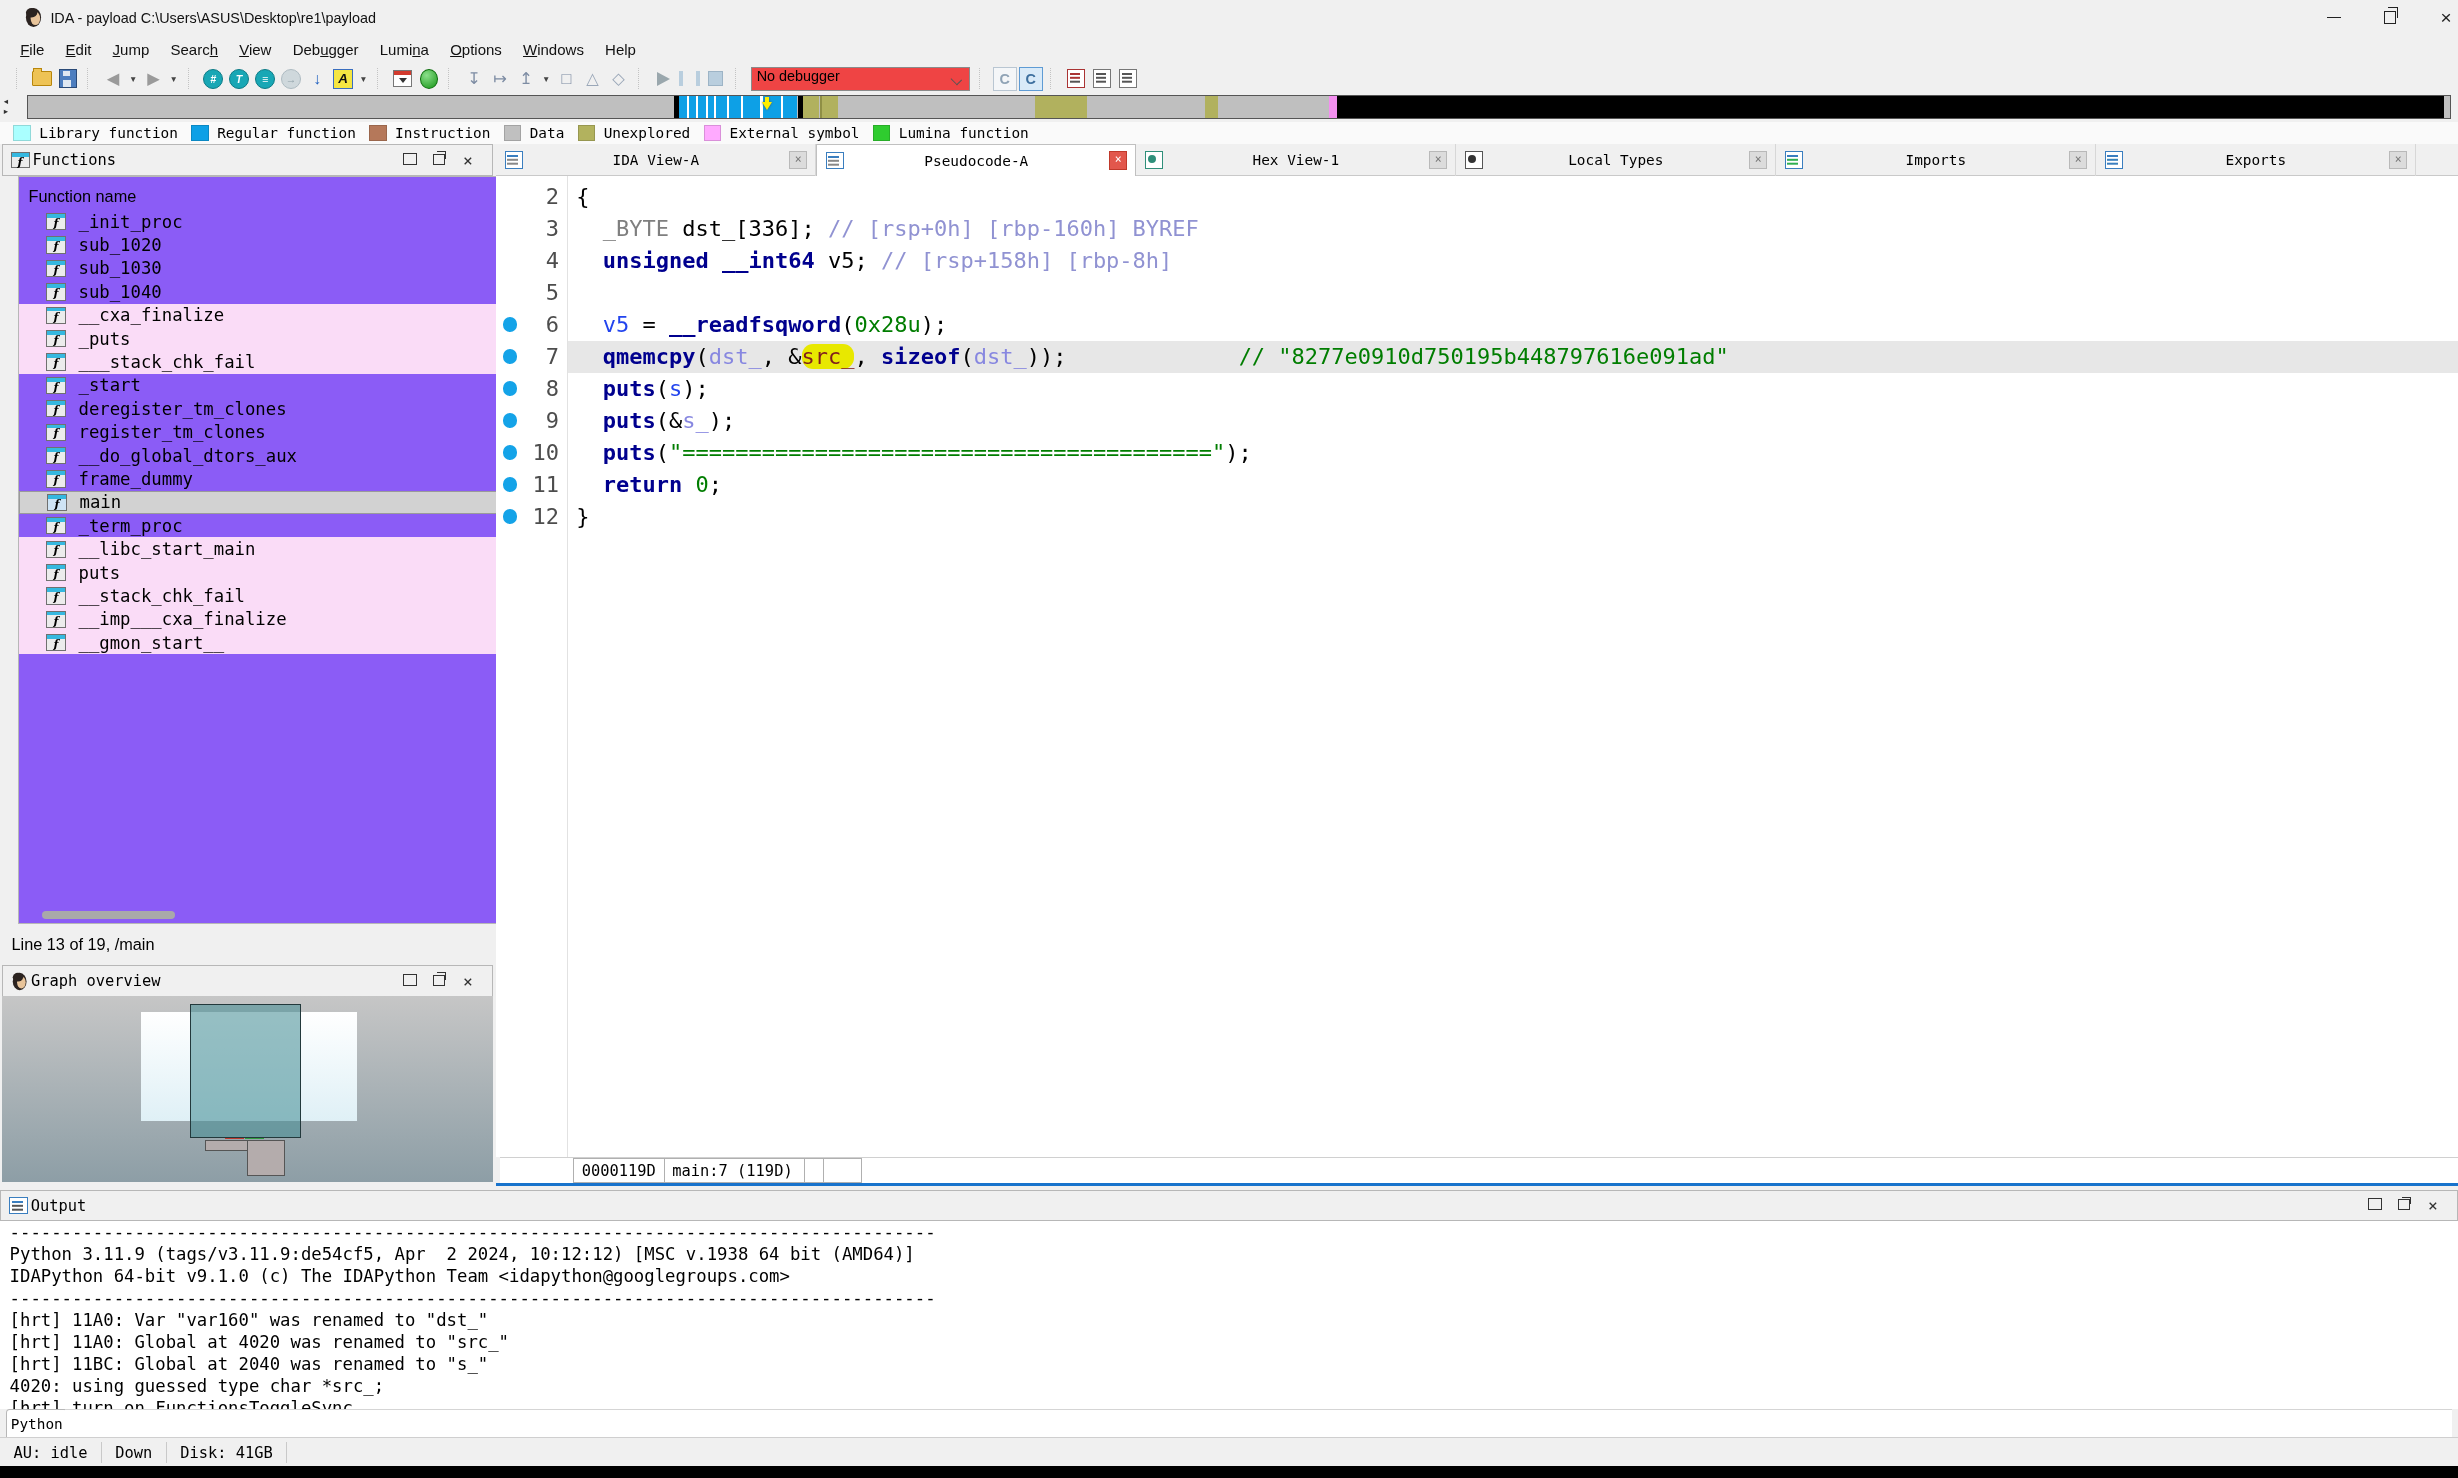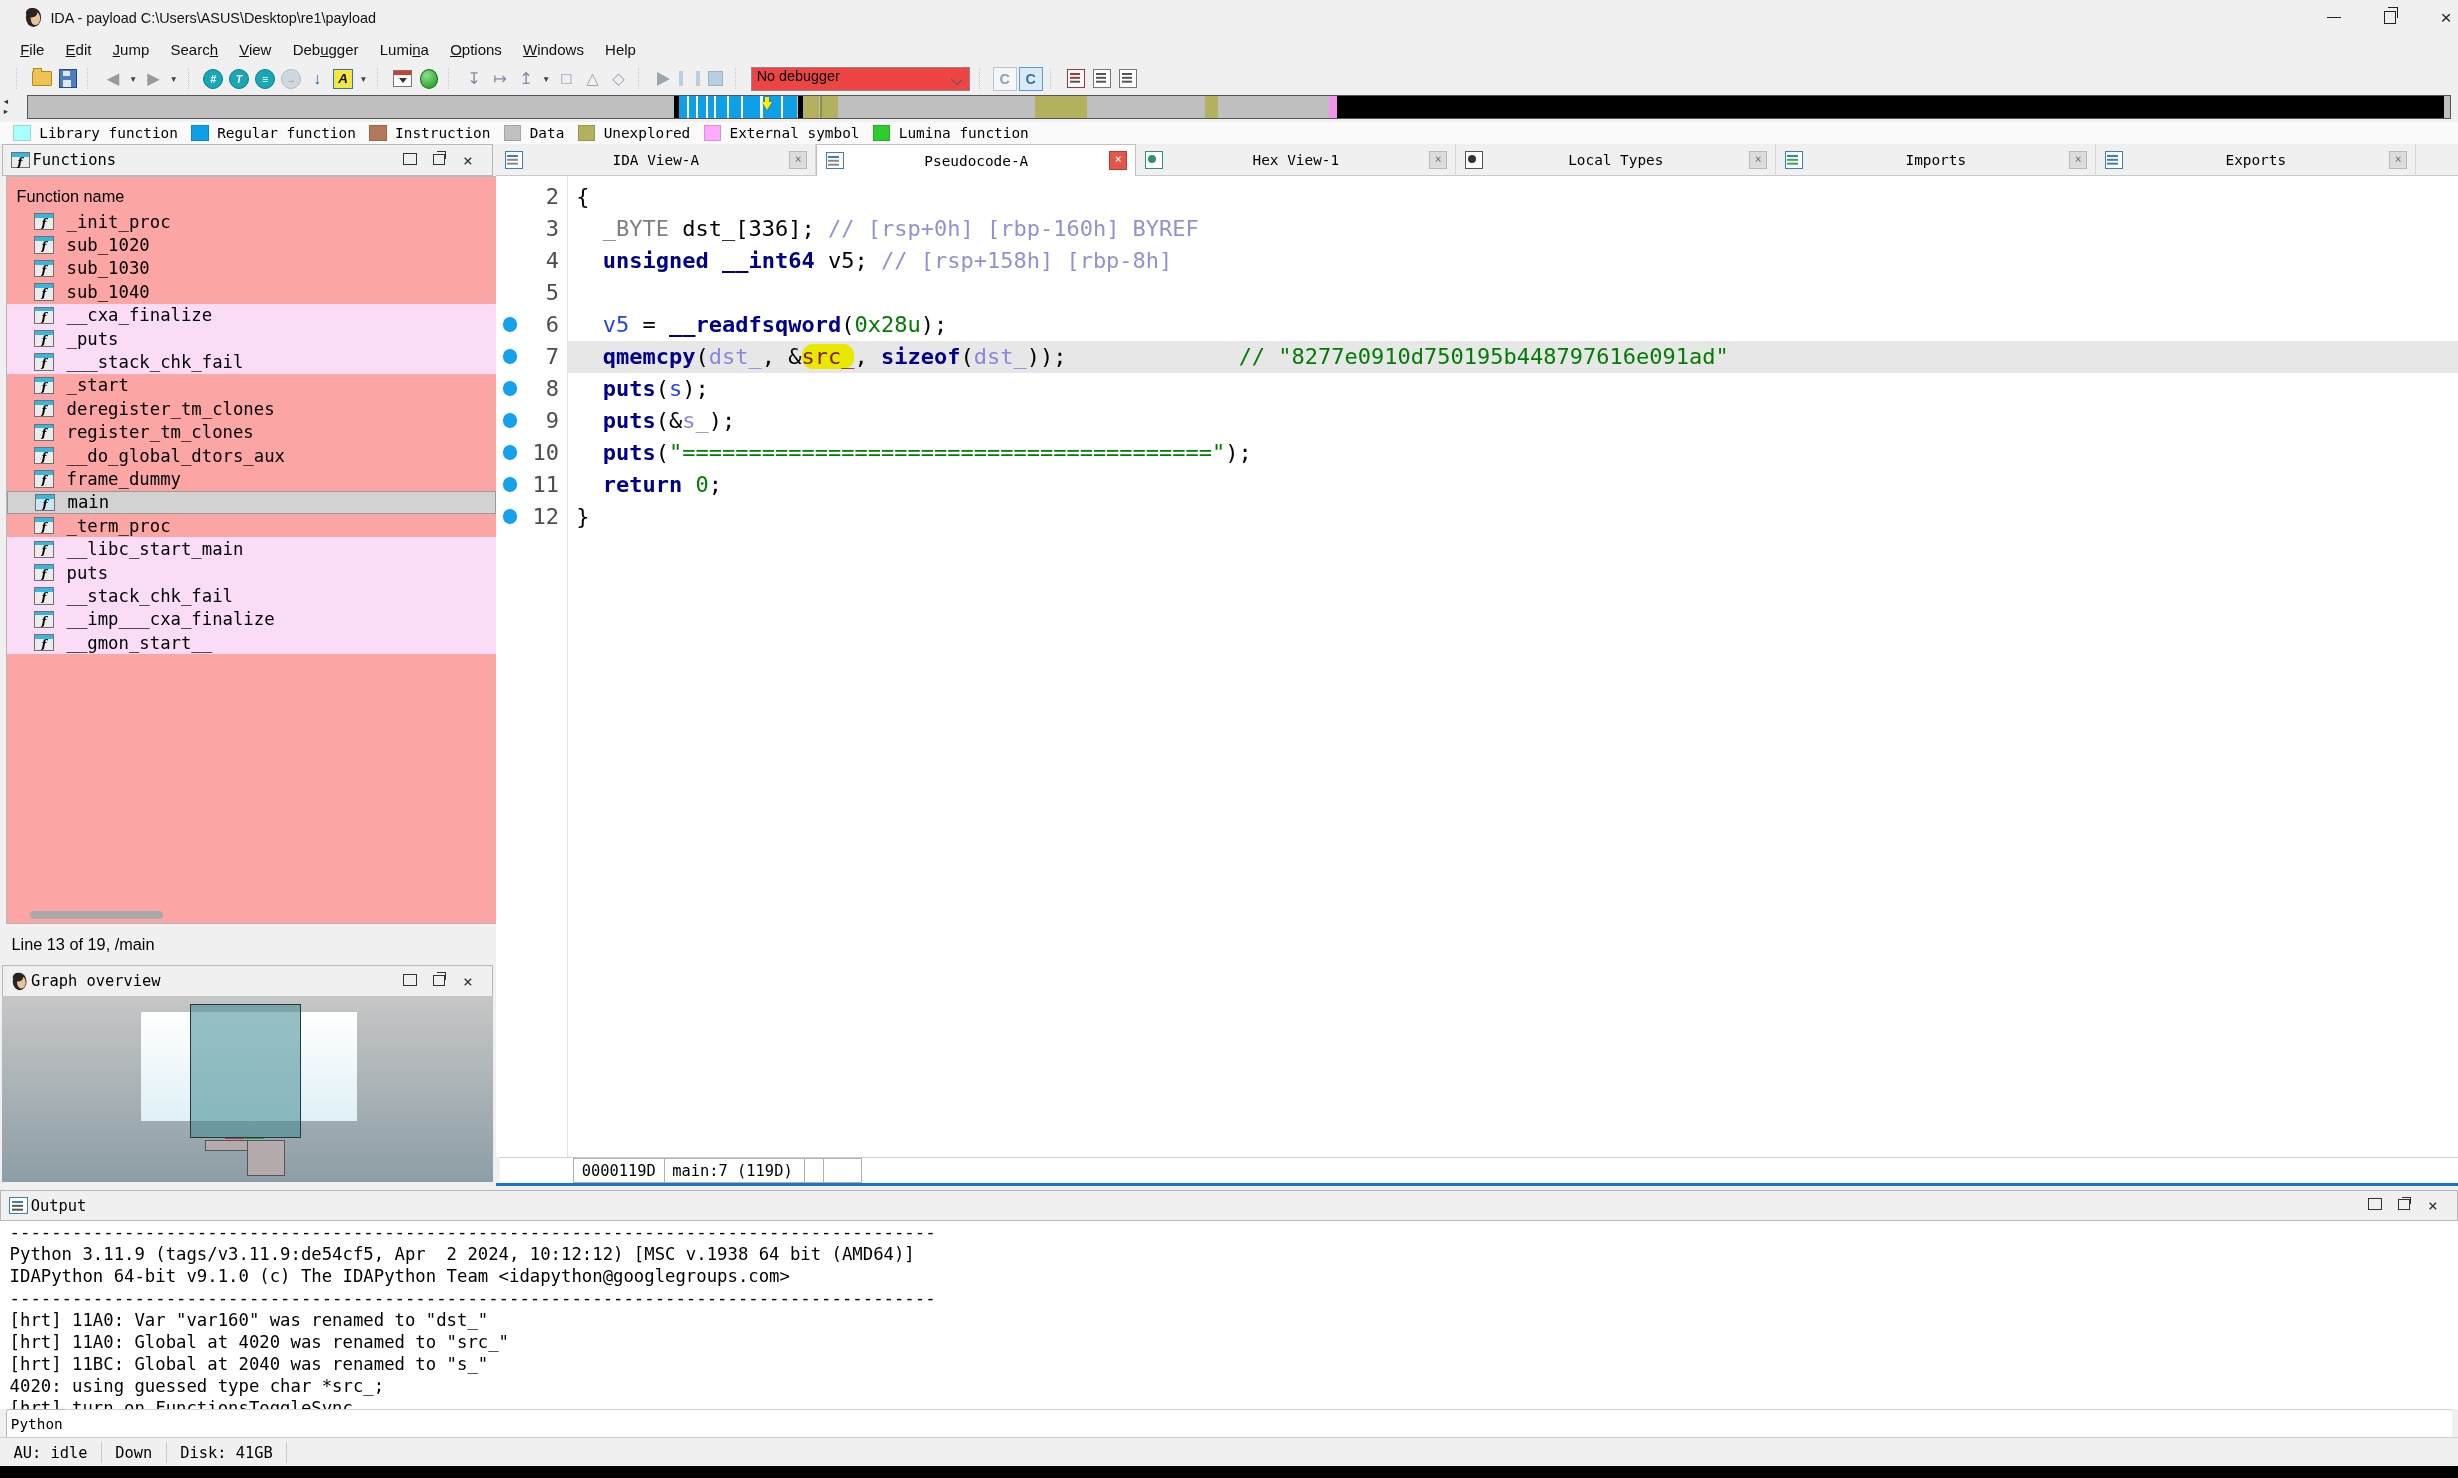--- a/index.html
+++ b/index.html
@@ -63,21 +63,21 @@
   .ph-title{margin-left:3px;}
   .ph-btns{margin-left:auto;display:flex;align-items:center;margin-right:9.6px;}
   .ph-btn{width:29px;text-align:center;color:#333;font-size:13.4px;}
   .ph-box{display:inline-block;width:11.5px;height:9.6px;border:1.5px solid #333;}
   .ph-float{display:inline-block;width:9.6px;height:8.6px;border:1.4px solid #333;position:relative;background:#f0f0f0;}
   .ph-float:before{content:"";position:absolute;left:2.9px;top:-3.8px;width:7.7px;height:6.7px;border:1.4px solid #333;border-bottom:none;border-left:none;}
   .fn-icon{width:19px;height:16.3px;border:1px solid #707070;background:#ececec;position:relative;box-sizing:border-box;margin-left:7.7px;}
   .fn-icon:before{content:"";position:absolute;left:0;top:0;right:0;height:3.8px;background:#35b8e0;}
   .fn-icon:after{content:"f";position:absolute;left:0;right:0;top:1.9px;text-align:center;font:italic bold 11.5px "DejaVu Serif",serif;}
   
-  .fn-list{left:6px;top:176px;width:491px;height:748px;background:#fca5a5;border:1px solid #b7b7b7;box-sizing:border-box;overflow:hidden;}
+  .fn-list{left:18px;top:176px;width:491px;height:748px;background:#8b5cf6;border:1px solid #b7b7b7;box-sizing:border-box;overflow:hidden;}
   .fn-colheader{font-size:16.3px;padding:9.6px 0 0 9.6px;height:33px;box-sizing:border-box;}
   .fn-row{height:23.4px;display:flex;align-items:center;font-family:"DejaVu Sans Mono",monospace;font-size:17.3px;position:relative;box-sizing:border-box;}
   .fn-row .rowicon{width:20px;height:17.3px;border:1px solid #707070;background:#ececec;position:relative;box-sizing:border-box;margin-left:27px;flex:none;}
   .fn-row .rowicon:before{content:"";position:absolute;left:0;top:0;right:0;height:3.8px;background:#35b8e0;}
   .fn-row .rowicon:after{content:"f";position:absolute;left:0;right:0;top:1.9px;text-align:center;font:italic bold 11.5px "DejaVu Serif",serif;color:#000;}
   .fn-row .fname{margin-left:12.5px;white-space:pre;}
   .fn-row.lib{background:#fadcf7;}
   .fn-row.bold .fname{font-weight:normal;}
   .fn-row.selected{background:#d2d2d2;border:1px solid #9a9a9a;}
   .fn-row.selected .rowicon{background:#cfe4f5;}

